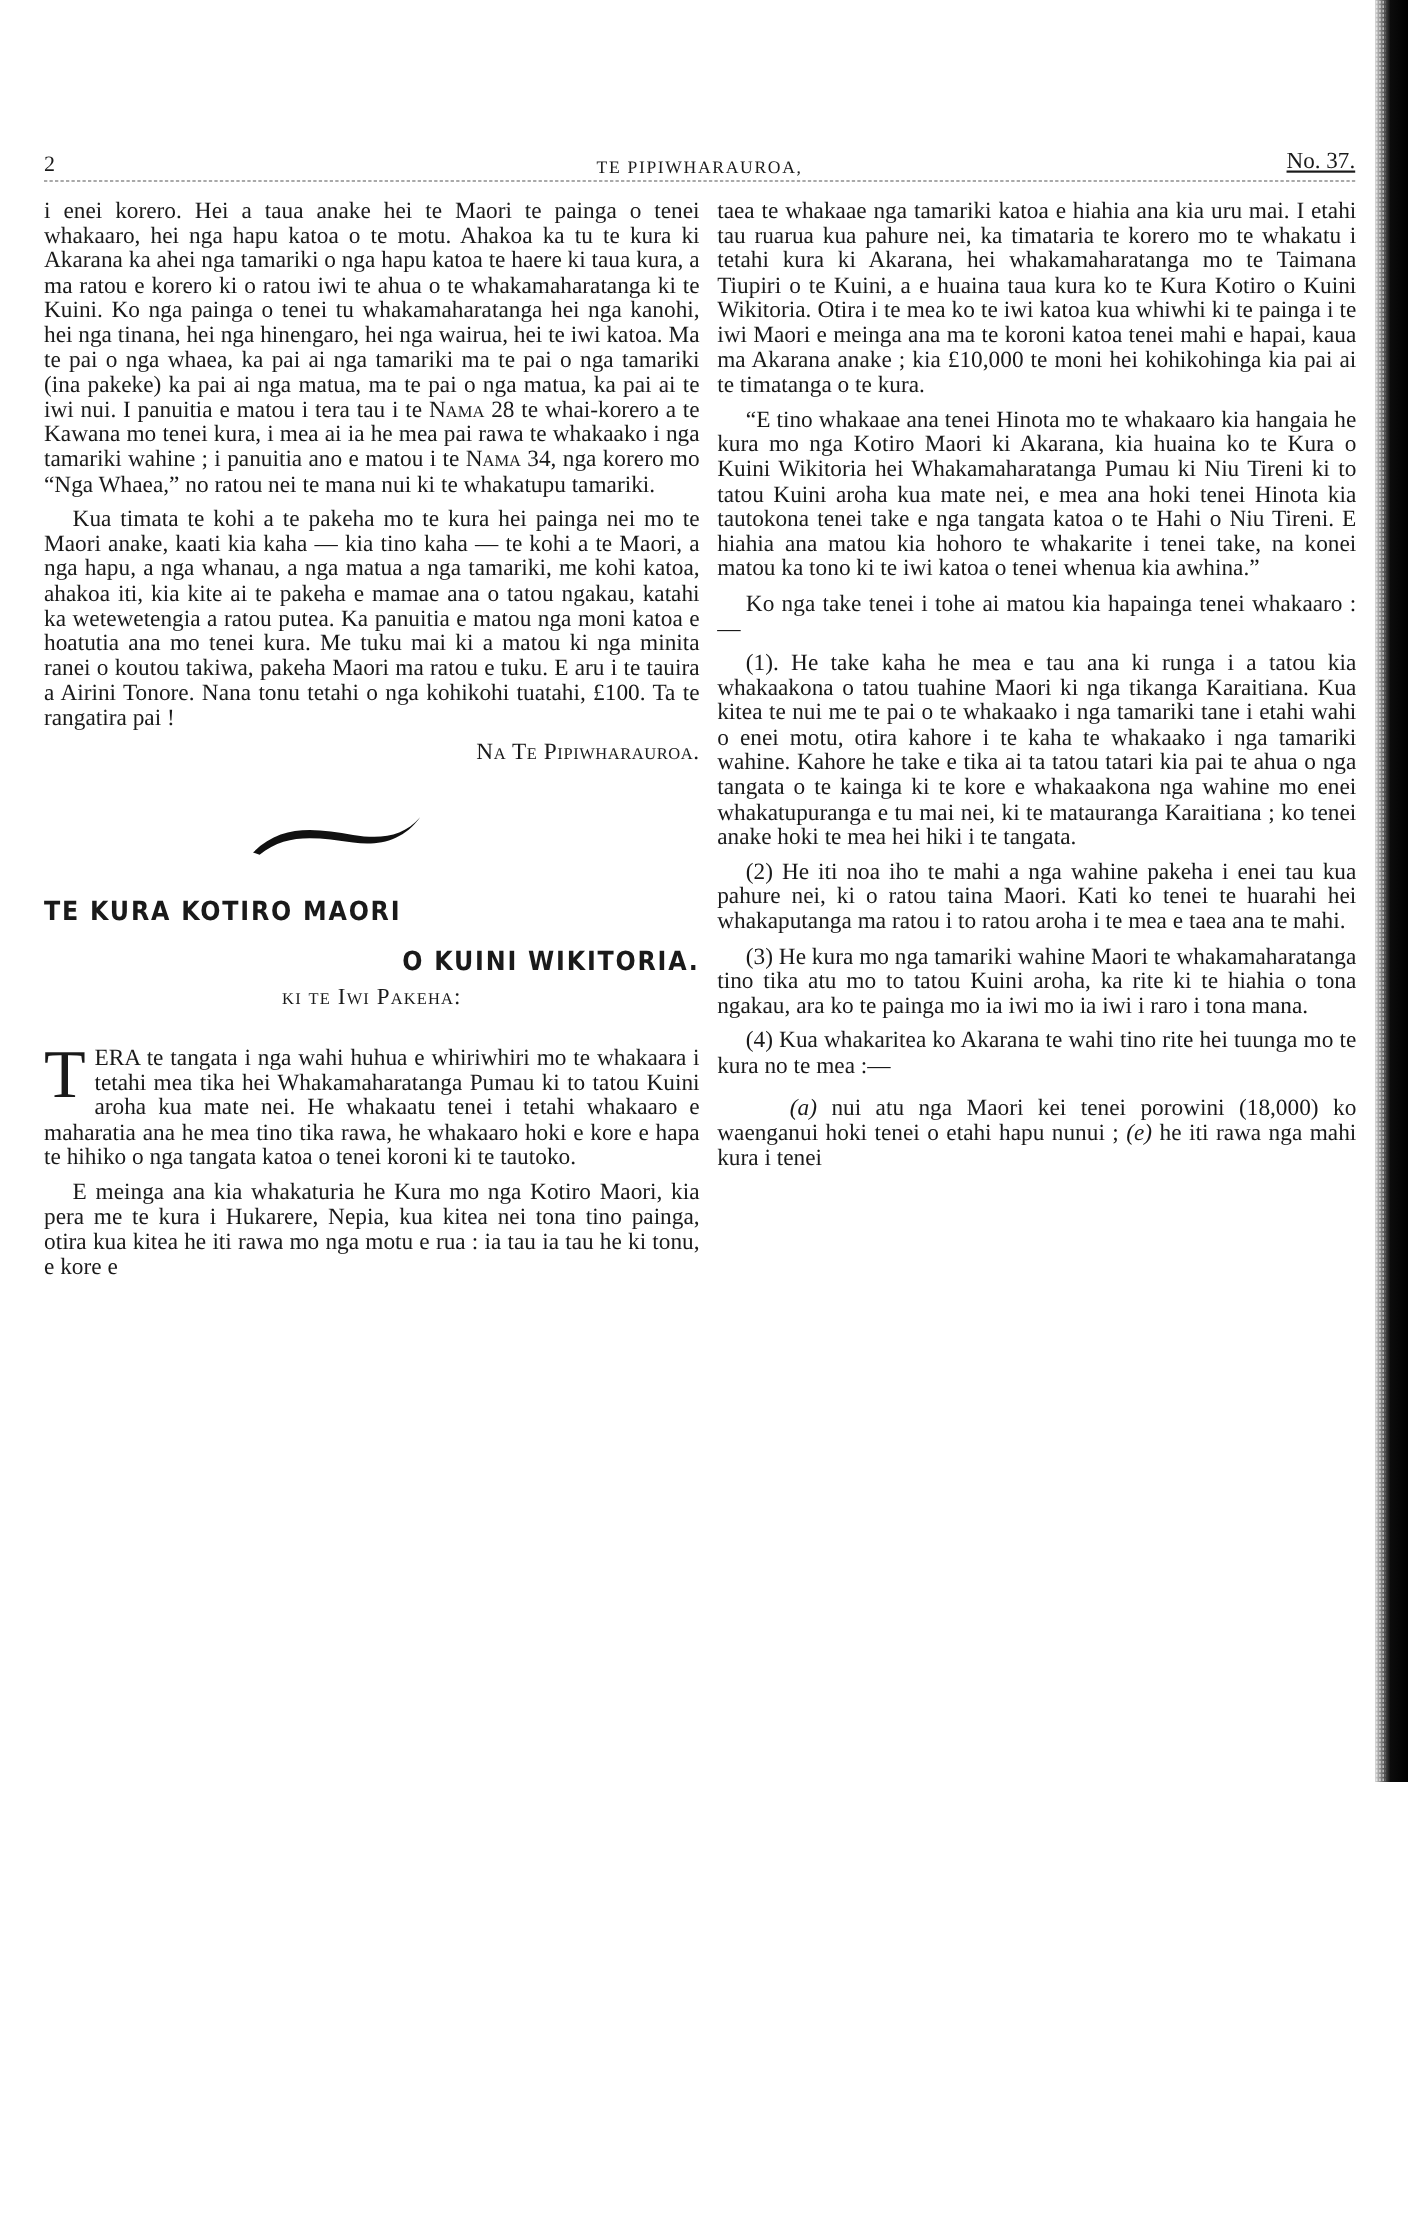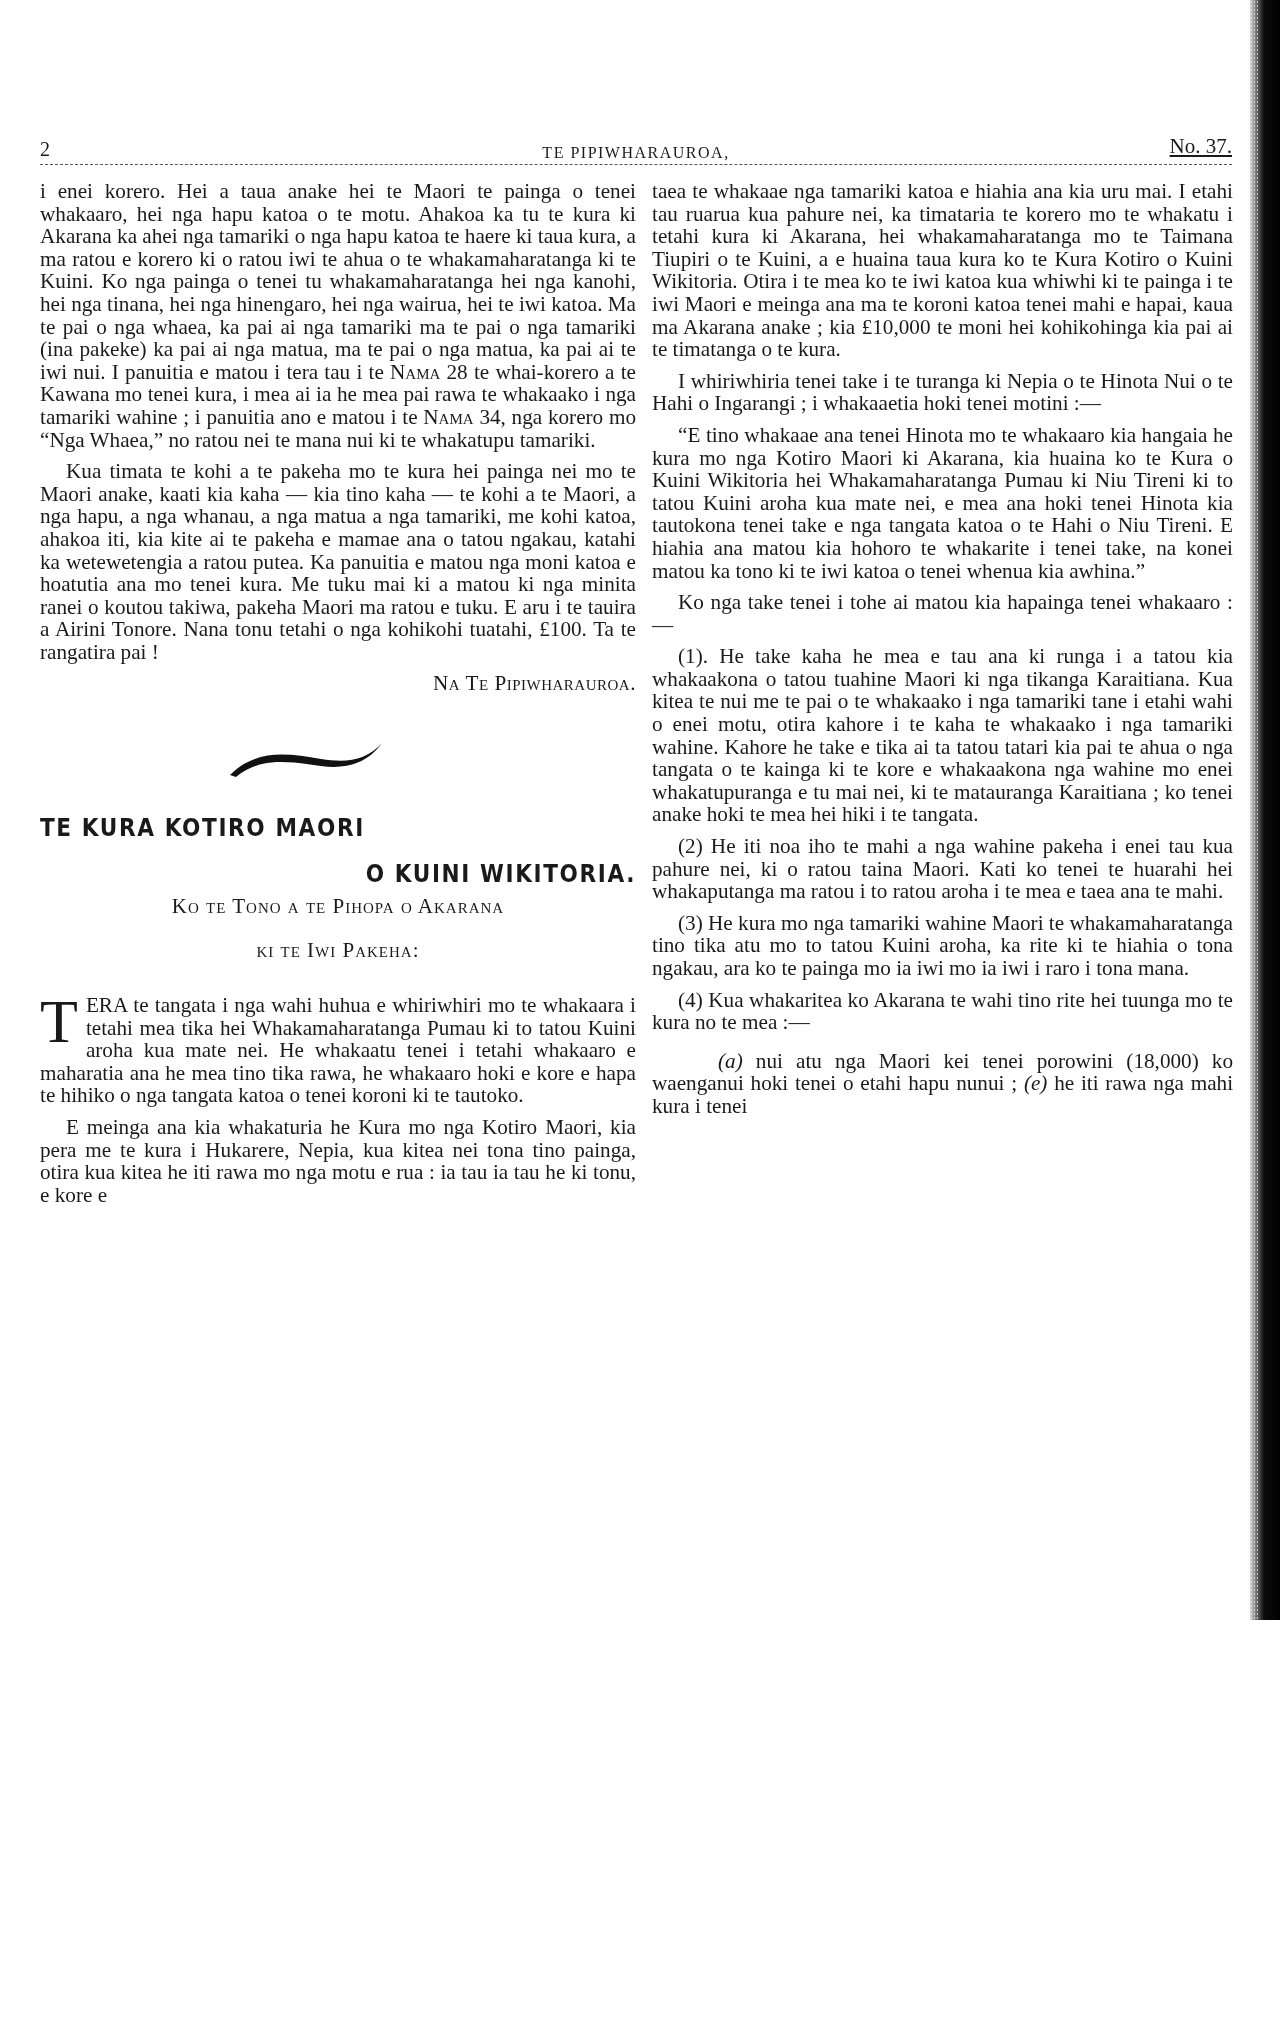--- a/index.html
+++ b/index.html
@@ -75,31 +75,29 @@
 
   <p class="signature">Na Te Pipiwharauroa.</p>
 
   <svg class="swash" viewBox="0 0 160 40">
     <path d="M4 36 C 30 10, 60 14, 95 20 C 120 24, 140 22, 156 4 C 140 26, 118 30, 95 27 C 62 22, 34 18, 10 38 Z" fill="#111"></path>
   </svg>
 
   <h1 class="headline h1">TE KURA KOTIRO MAORI</h1>
   <h1 class="headline h2">O KUINI WIKITORIA.</h1>
 
-  <p class="subhead">Ko te Tono a te Pihopa o Akarana</p>
   <p class="subhead second">ki te Iwi Pakeha:</p>
 
   <p class="dropcap-para"><span class="dropcap">T</span><span>ERA te tangata i nga wahi huhua e whiriwhiri mo te whakaara i tetahi mea tika hei Whakamaharatanga Pumau ki to tatou Kuini aroha kua mate nei. He whakaatu tenei i tetahi whakaaro e maharatia ana he mea tino tika rawa, he whakaaro hoki e kore e hapa te hihiko o nga tangata katoa o tenei koroni ki te tautoko.</span></p>
 
   <p class="indent">E meinga ana kia whakaturia he Kura mo nga Kotiro Maori, kia pera me te kura i Hukarere, Nepia, kua kitea nei tona tino painga, otira kua kitea he iti rawa mo nga motu e rua : ia tau ia tau he ki tonu, e kore e</p>
 </div>
 
 <div class="col right">
   <p>taea te whakaae nga tamariki katoa e hiahia ana kia uru mai. I etahi tau ruarua kua pahure nei, ka timataria te korero mo te whakatu i tetahi kura ki Akarana, hei whakamahara­tanga mo te Taimana Tiupiri o te Kuini, a e huaina taua kura ko te Kura Kotiro o Kuini Wikitoria. Otira i te mea ko te iwi katoa kua whiwhi ki te painga i te iwi Maori e meinga ana ma te koroni katoa tenei mahi e hapai, kaua ma Akarana anake ; kia £10,000 te moni hei kohikohinga kia pai ai te timatanga o te kura.</p>
-  <p class="indent">I whiriwhiria tenei take i te turanga ki Nepia o te Hinota Nui o te Hahi o Ingarangi ; i whakaaetia hoki tenei motini :—</p>
   <p class="indent">“E tino whakaae ana tenei Hinota mo te whakaaro kia hangaia he kura mo nga Kotiro Maori ki Akarana, kia huaina ko te Kura o Kuini Wikitoria hei Whakamaharatanga Pu­mau ki Niu Tireni ki to tatou Kuini aroha kua mate nei, e mea ana hoki tenei Hinota kia tautokona tenei take e nga tangata katoa o te Hahi o Niu Tireni. E hiahia ana matou kia hohoro te whakarite i tenei take, na konei matou ka tono ki te iwi katoa o tenei whenua kia awhina.”</p>
   <p class="indent">Ko nga take tenei i tohe ai matou kia hapai­nga tenei whakaaro :—</p>
   <p class="indent">(1). He take kaha he mea e tau ana ki runga i a tatou kia whakaakona o tatou tuahine Maori ki nga tikanga Karaitiana. Kua kitea te nui me te pai o te whakaako i nga tamariki tane i etahi wahi o enei motu, otira kahore i te kaha te whakaako i nga tamariki wahine. Kahore he take e tika ai ta tatou tatari kia pai te ahua o nga tangata o te kainga ki te kore e whakaakona nga wahine mo enei whaka­tupuranga e tu mai nei, ki te matauranga Karaitiana ; ko tenei anake hoki te mea hei hiki i te tangata.</p>
   <p class="indent">(2) He iti noa iho te mahi a nga wahine pakeha i enei tau kua pahure nei, ki o ratou taina Maori. Kati ko tenei te huarahi hei whakaputanga ma ratou i to ratou aroha i te mea e taea ana te mahi.</p>
   <p class="indent">(3) He kura mo nga tamariki wahine Maori te whakamaharatanga tino tika atu mo to tatou Kuini aroha, ka rite ki te hiahia o tona ngakau, ara ko te painga mo ia iwi mo ia iwi i raro i tona mana.</p>
   <p class="indent" style="margin-bottom:16px">(4) Kua whakaritea ko Akarana te wahi tino rite hei tuunga mo te kura no te mea :—</p>
   <p style="text-indent:66px"><span class="italic">(a)</span> <span>nui atu nga Maori kei tenei porowini (18,000) ko waenganui hoki tenei o etahi hapu nunui ;</span> <span class="italic">(e)</span> <span>he iti rawa nga mahi kura i tenei</span></p>
 </div>
 
 </body></html>

